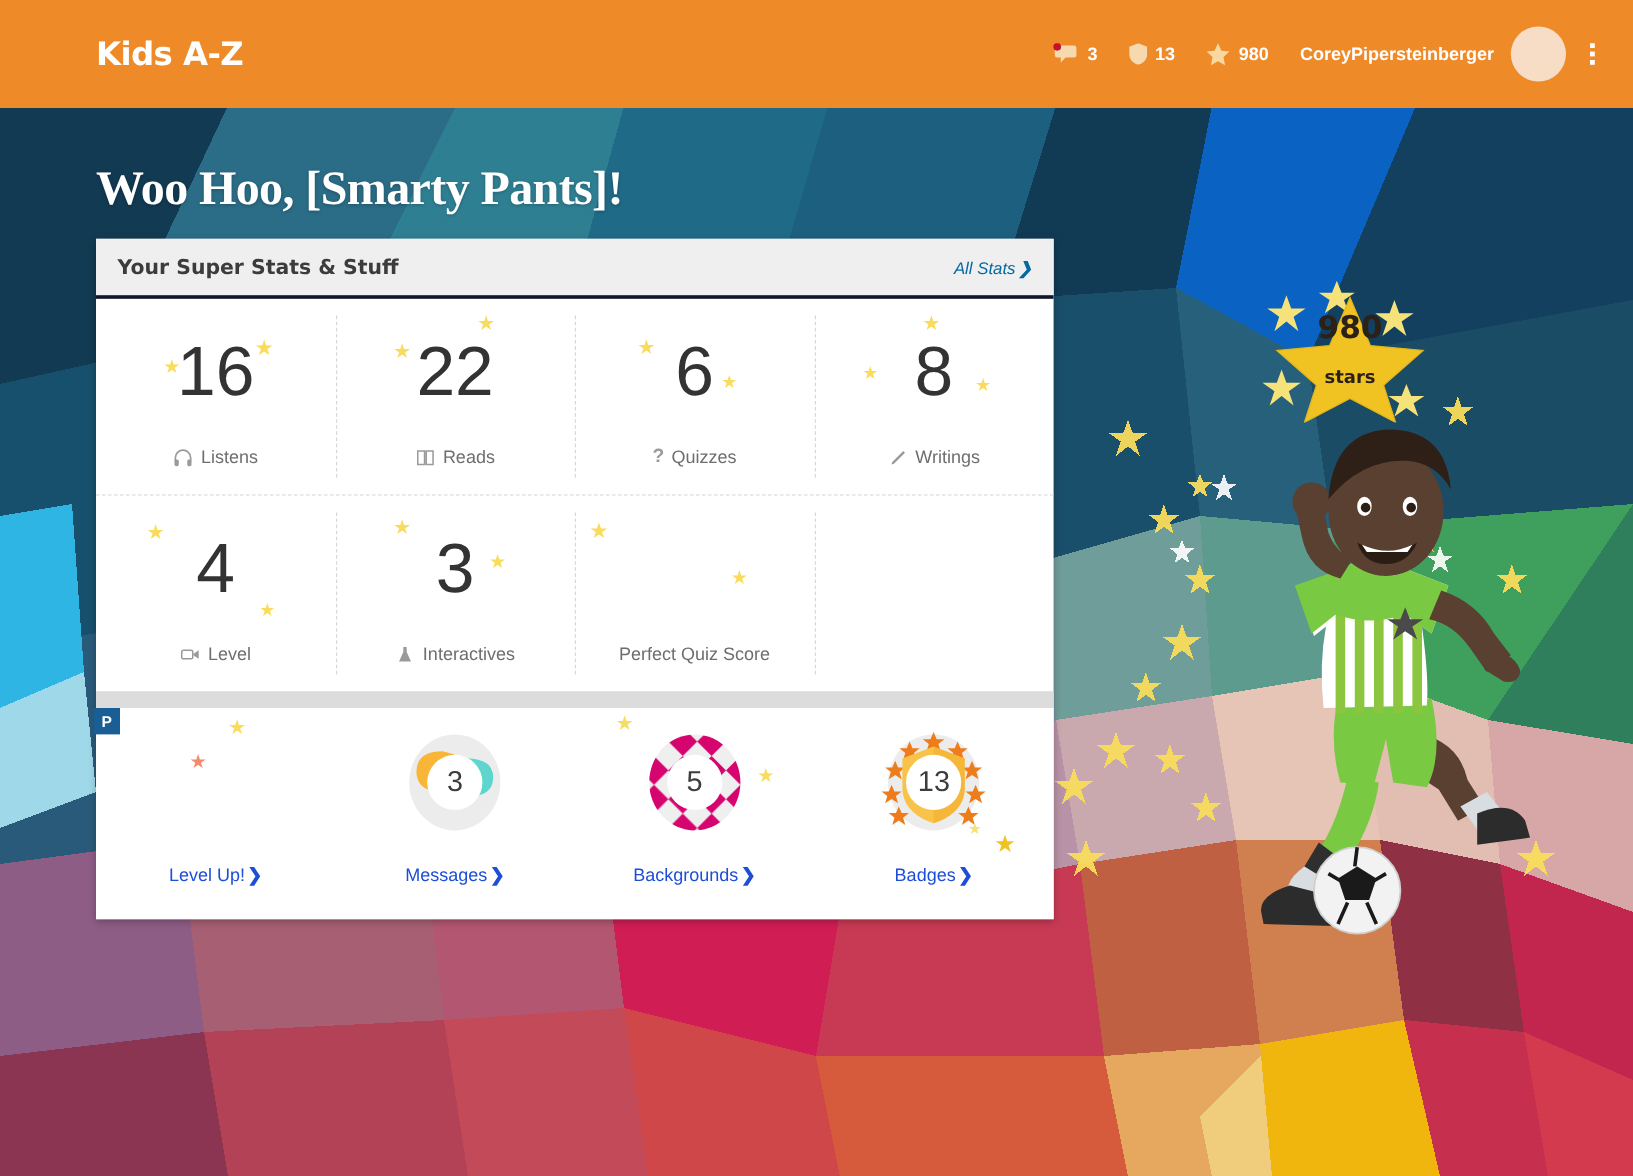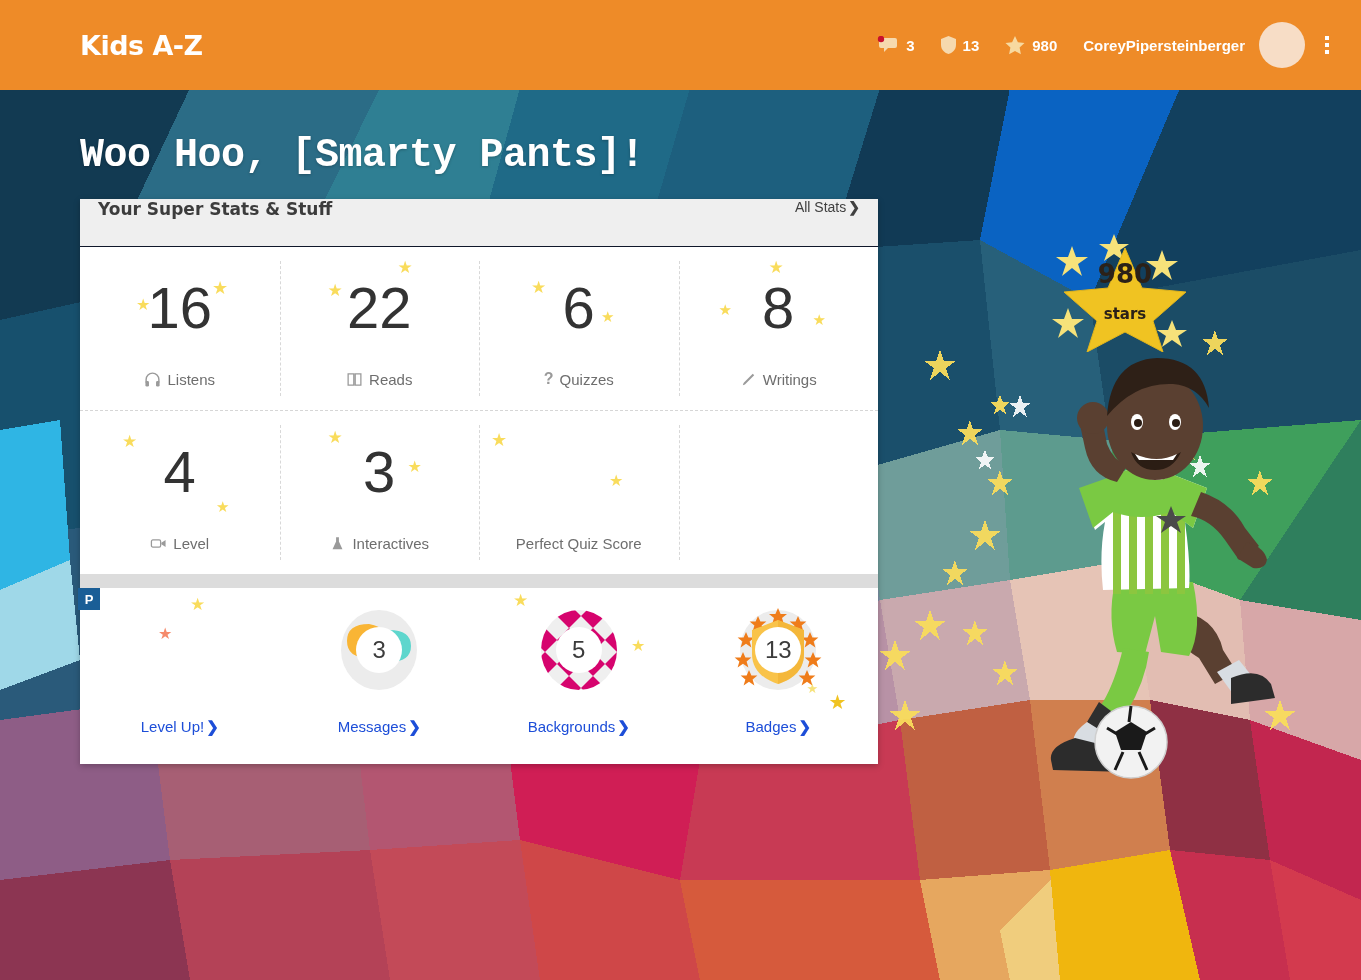--- a/index.html
+++ b/index.html
@@ -33,34 +33,34 @@
   .username{color:#fff;font-size:15px;font-weight:bold;white-space:nowrap;margin-right:14px;}
   .avatar{width:46px;height:46px;border-radius:50%;background:#f7ddc6;}
   .kebab{width:20px;display:flex;flex-direction:column;align-items:center;margin-left:12px;cursor:pointer;}
   .kebab i{display:block;width:4px;height:4px;background:#fff;margin:1.5px 0;}
 
   
   .greeting{
     position:absolute;left:80px;top:133px;z-index:10;
     color:#fff;font-size:40px;font-weight:bold;letter-spacing:-.5px;
     text-shadow:0 1px 3px rgba(0,0,0,.25);
-    font-family:Liberation Mono, monospace;white-space:nowrap;
+    font-family:Liberation Serif, serif;white-space:nowrap;
   }
 
   
   .card{
     position:absolute;left:80px;top:199px;width:798px;z-index:10;
     background:#fff;box-shadow:0 2px 6px rgba(0,0,0,.25);
   }
   .card-head{
-    height:47px;background:#efefef;display:flex;align-items:flex-start;
-    padding:0 18px;border-bottom:1px solid #0f172a;
+    height:47px;background:#efefef;display:flex;align-items:center;
+    padding:0 18px;border-bottom:3px solid #0f172a;
   }
   .card-title{font-size:17px;font-weight:bold;color:#3c3c3c;font-family:"DejaVu Sans",sans-serif;}
-  .allstats{margin-left:auto;color:#404040;font-size:14px;text-decoration:none;white-space:nowrap;}
+  .allstats{margin-left:auto;color:#0369a1;font-size:14px;text-decoration:none;white-space:nowrap;font-style:italic;}
   .allstats .chev{font-weight:bold;margin-left:2px;}
 
   .statrow{display:flex;position:relative;}
   .statrow.r1{height:163px;}
   .statrow.r2{height:163px;border-top:1px dashed #d6d6d6;}
   .statcell{
     flex:1;position:relative;display:flex;flex-direction:column;
     align-items:center;justify-content:flex-start;
   }
   .statcell + .statcell:before{

